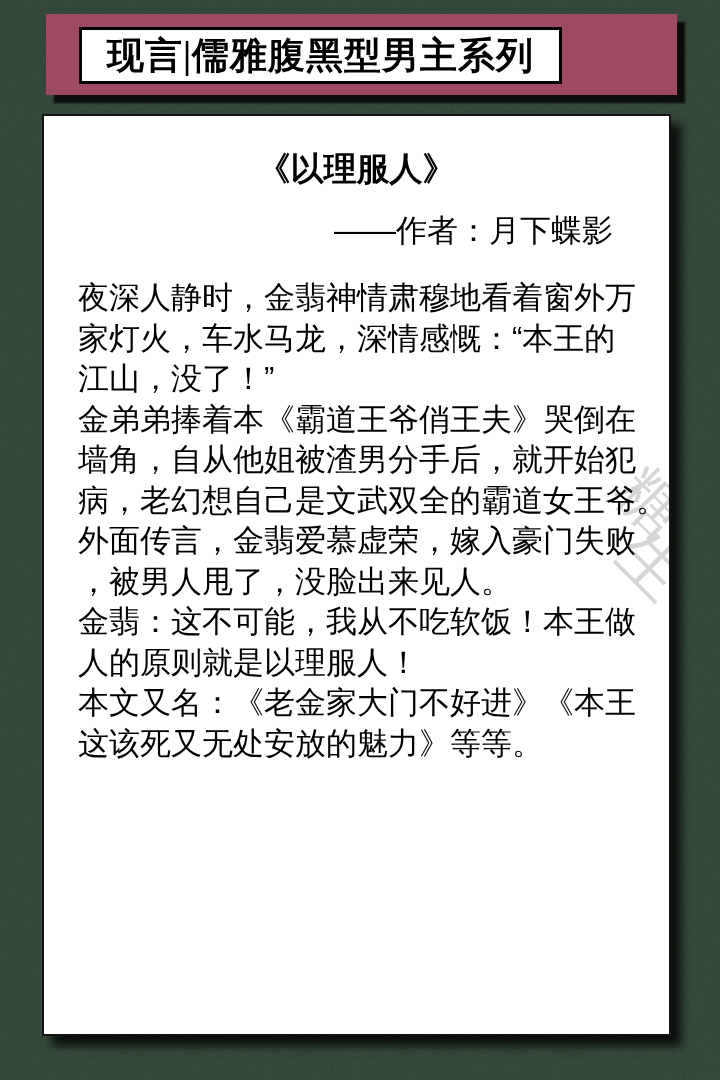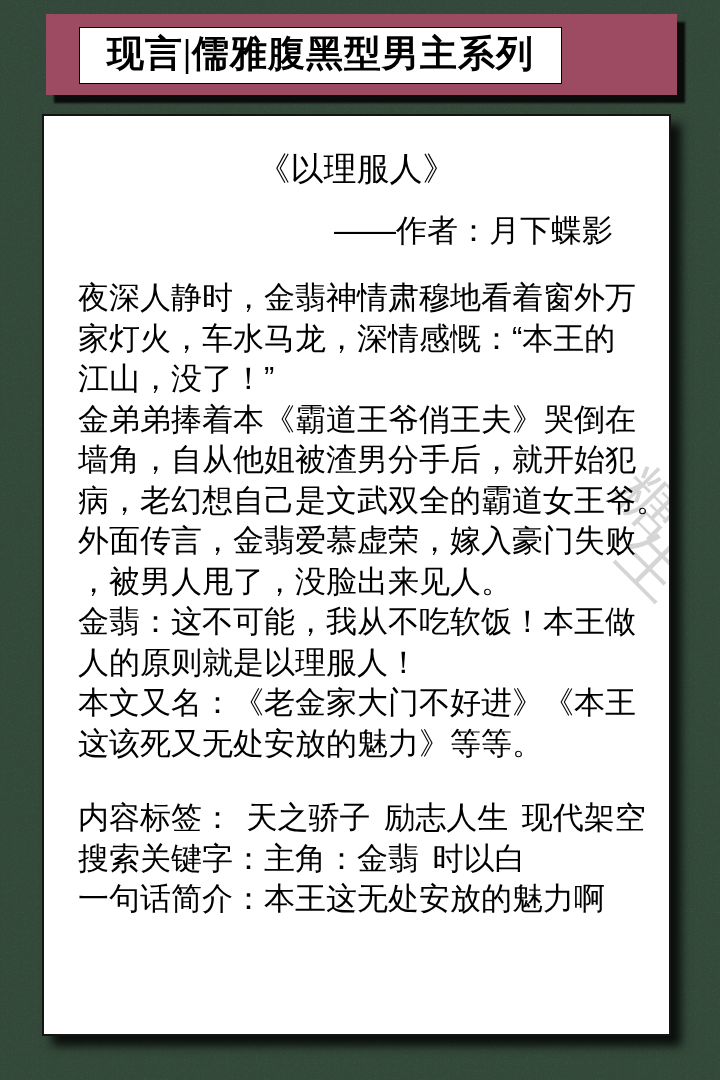--- a/index.html
+++ b/index.html
@@ -21,21 +21,21 @@
     position: absolute; left: 46px; top: 14px;
     width: 631px; height: 81px;
     background: #9d4a63;
     box-shadow: 8px 8px 2px rgba(8,8,8,.95);
     z-index: 2;
   }
   .banner-box {
     position: absolute; left: 33px; top: 13px;
     width: 483px; height: 57px;
     background: #ffffff;
-    border: 1px solid #000000;
+    border: 3px solid #000000;
     text-align: center;
   }
   .banner-label {
     display: block;
     line-height: 51px;
     font-family: "Liberation Serif", serif;
     font-weight: bold;
     font-size: 37px;
     letter-spacing: 1px;
     white-space: pre;
@@ -47,21 +47,21 @@
     background: #ffffff;
     border: 2px solid #141414;
     box-shadow: 10px 10px 9px rgba(0,0,0,.8);
     z-index: 1;
     overflow: hidden;
   }
   .book-title {
     margin-top: 32px;
     text-align: center;
     font-size: 33px;
-    font-weight: 400;
+    font-weight: 700;
     line-height: 42px;
   }
   .author-line {
     margin-top: 21px;
     text-align: right;
     padding-right: 56px;
     font-size: 31px;
     line-height: 40px;
   }
   .synopsis {
@@ -119,21 +119,18 @@
 金弟弟捧着本《霸道王爷俏王夫》哭倒在
 墙角，自从他姐被渣男分手后，就开始犯
 病，老幻想自己是文武双全的霸道女王爷。
 外面传言，金翡爱慕虚荣，嫁入豪门失败
 ，被男人甩了，没脸出来见人。
 金翡：这不可能，我从不吃软饭！本王做
 人的原则就是以理服人！
 本文又名：《老金家大门不好进》《本王
 这该死又无处安放的魅力》等等。</div>
 
-  <div class="meta">内容标签： 天之骄子 励志人生 现代架空
-搜索关键字：主角：金翡 时以白
-一句话简介：本王这无处安放的魅力啊</div>
 
   <div class="watermark">
     <span>糖</span>
     <span>生</span>
   </div>
 </div>
 
 </body></html>

